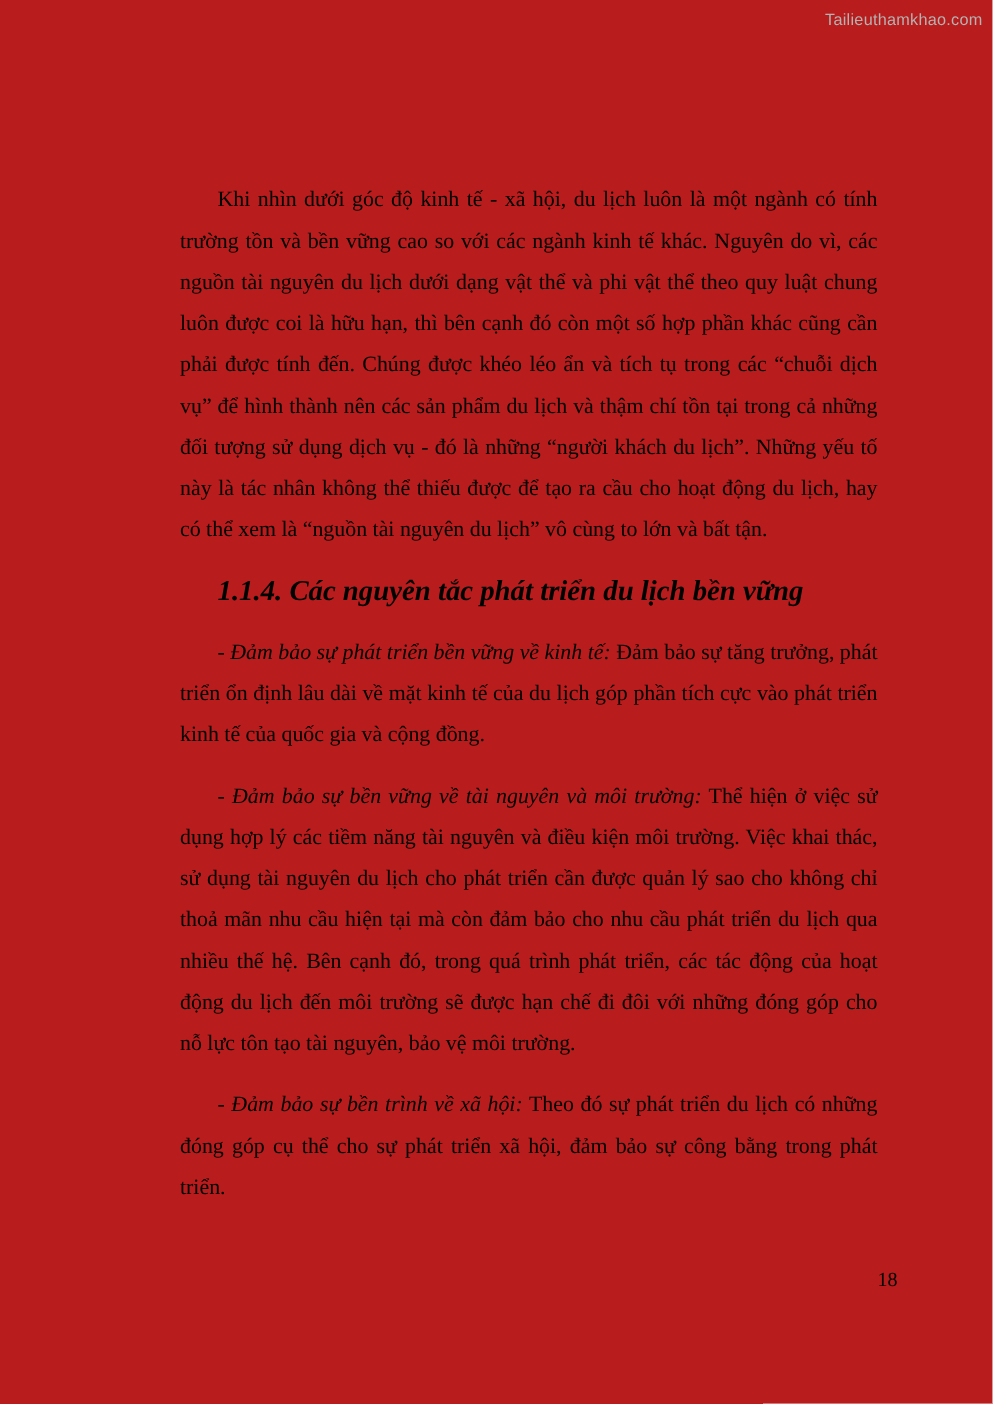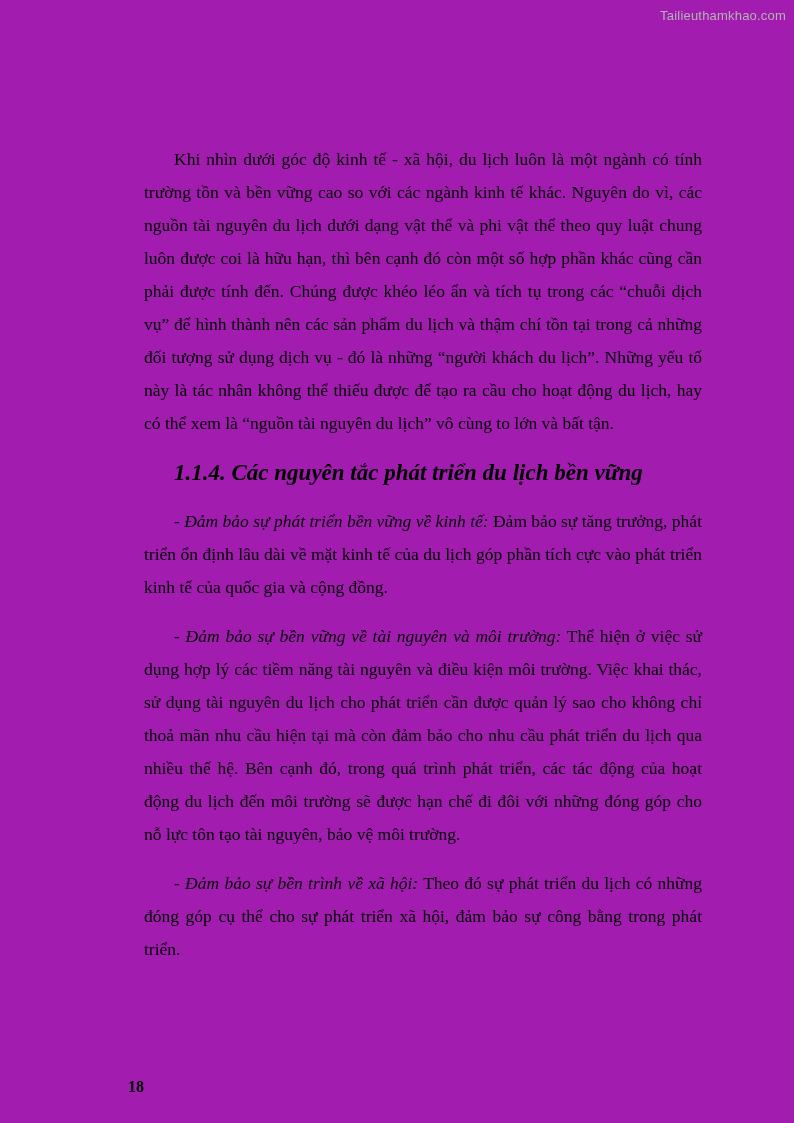--- a/index.html
+++ b/index.html
@@ -4,21 +4,21 @@
 <style>
   html, body {
     margin: 0;
     padding: 0;
     background: #ffffff;
   }
   .page {
     position: relative;
     width: 794px;
     height: 1123px;
-    background: #a21caf;
+    background: #b91c1c;
     overflow: hidden;
     font-family: "Liberation Serif", serif;
     color: #000000;
   }
   .watermark {
     position: absolute;
     top: 8px;
     right: 8px;
     font-family: "Liberation Sans", sans-serif;
     font-size: 13px;
@@ -44,27 +44,26 @@
     font-style: italic;
     font-size: 23px;
     line-height: 33px;
     text-indent: 0;
   }
   .bullet-lead {
     font-style: italic;
   }
   .page-number {
     position: absolute;
-    top: 1076px;
+    top: 1014px;
     left: 128px;
     width: 590px;
-    text-align: left;
+    text-align: right;
     font-size: 16px;
     line-height: 22px;
-    font-weight: bold;
   }
 </style>
 </head>
 <body>
 
 <div class="page">
 
   <div class="watermark">Tailieuthamkhao.com</div>
 
   <div class="body-text">

